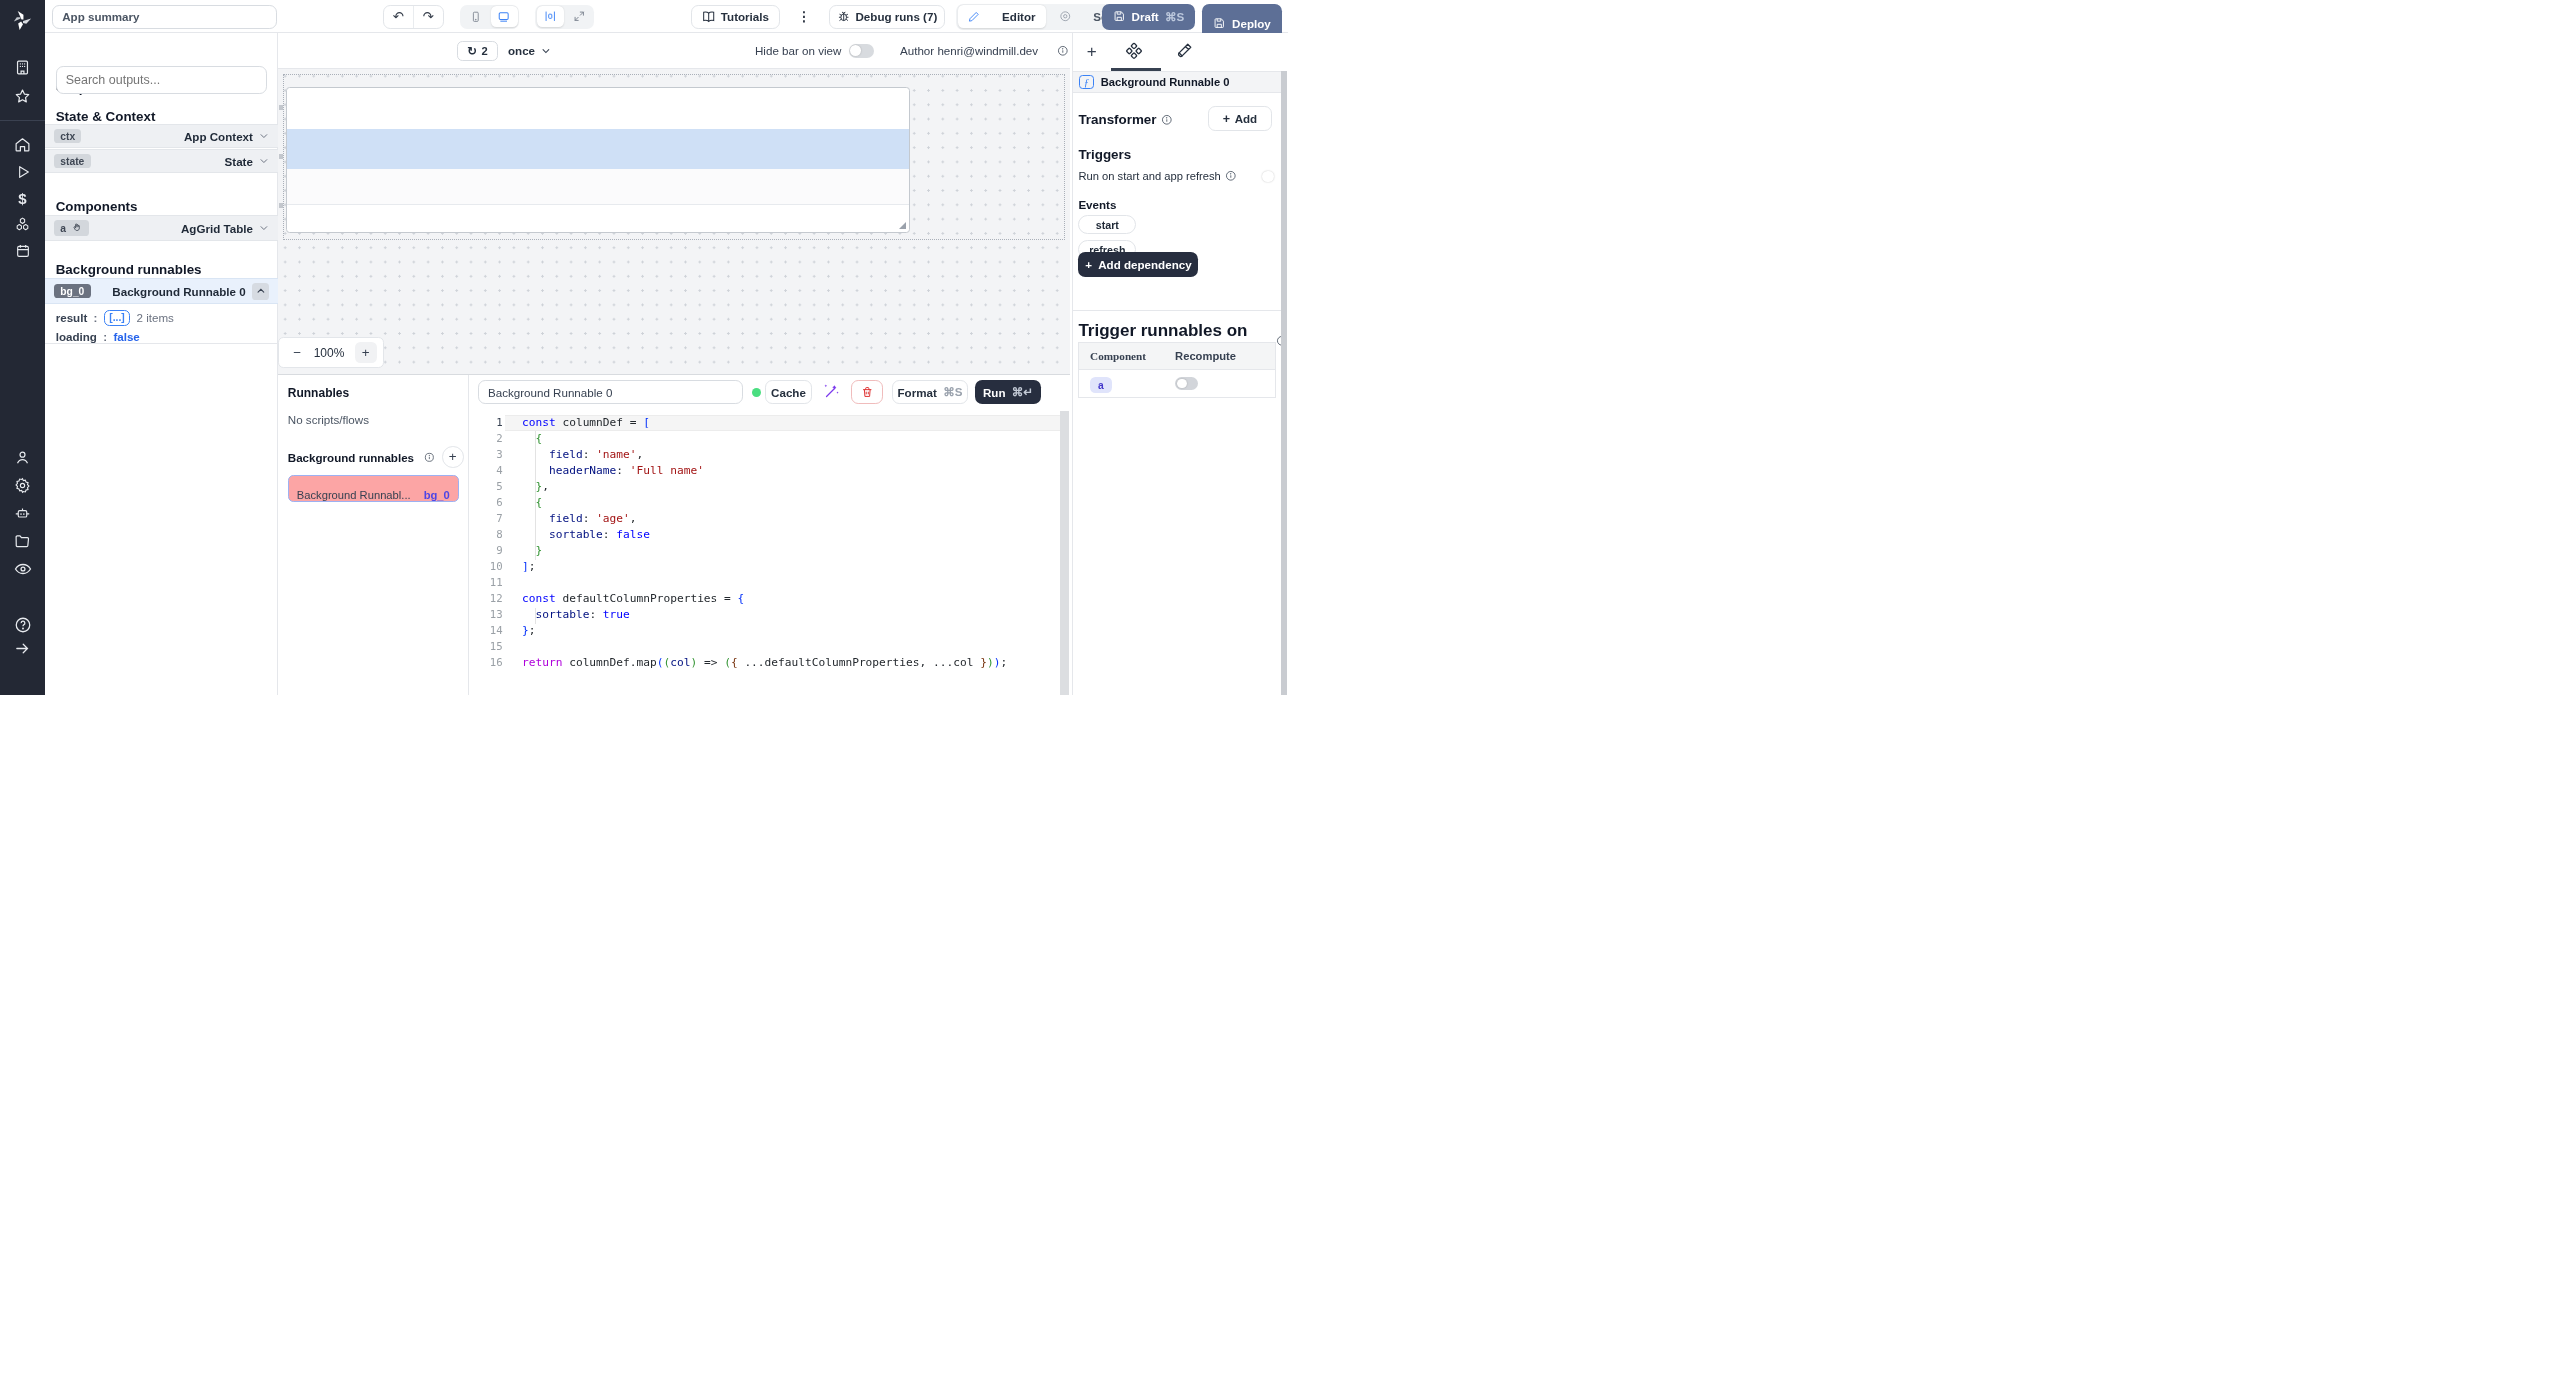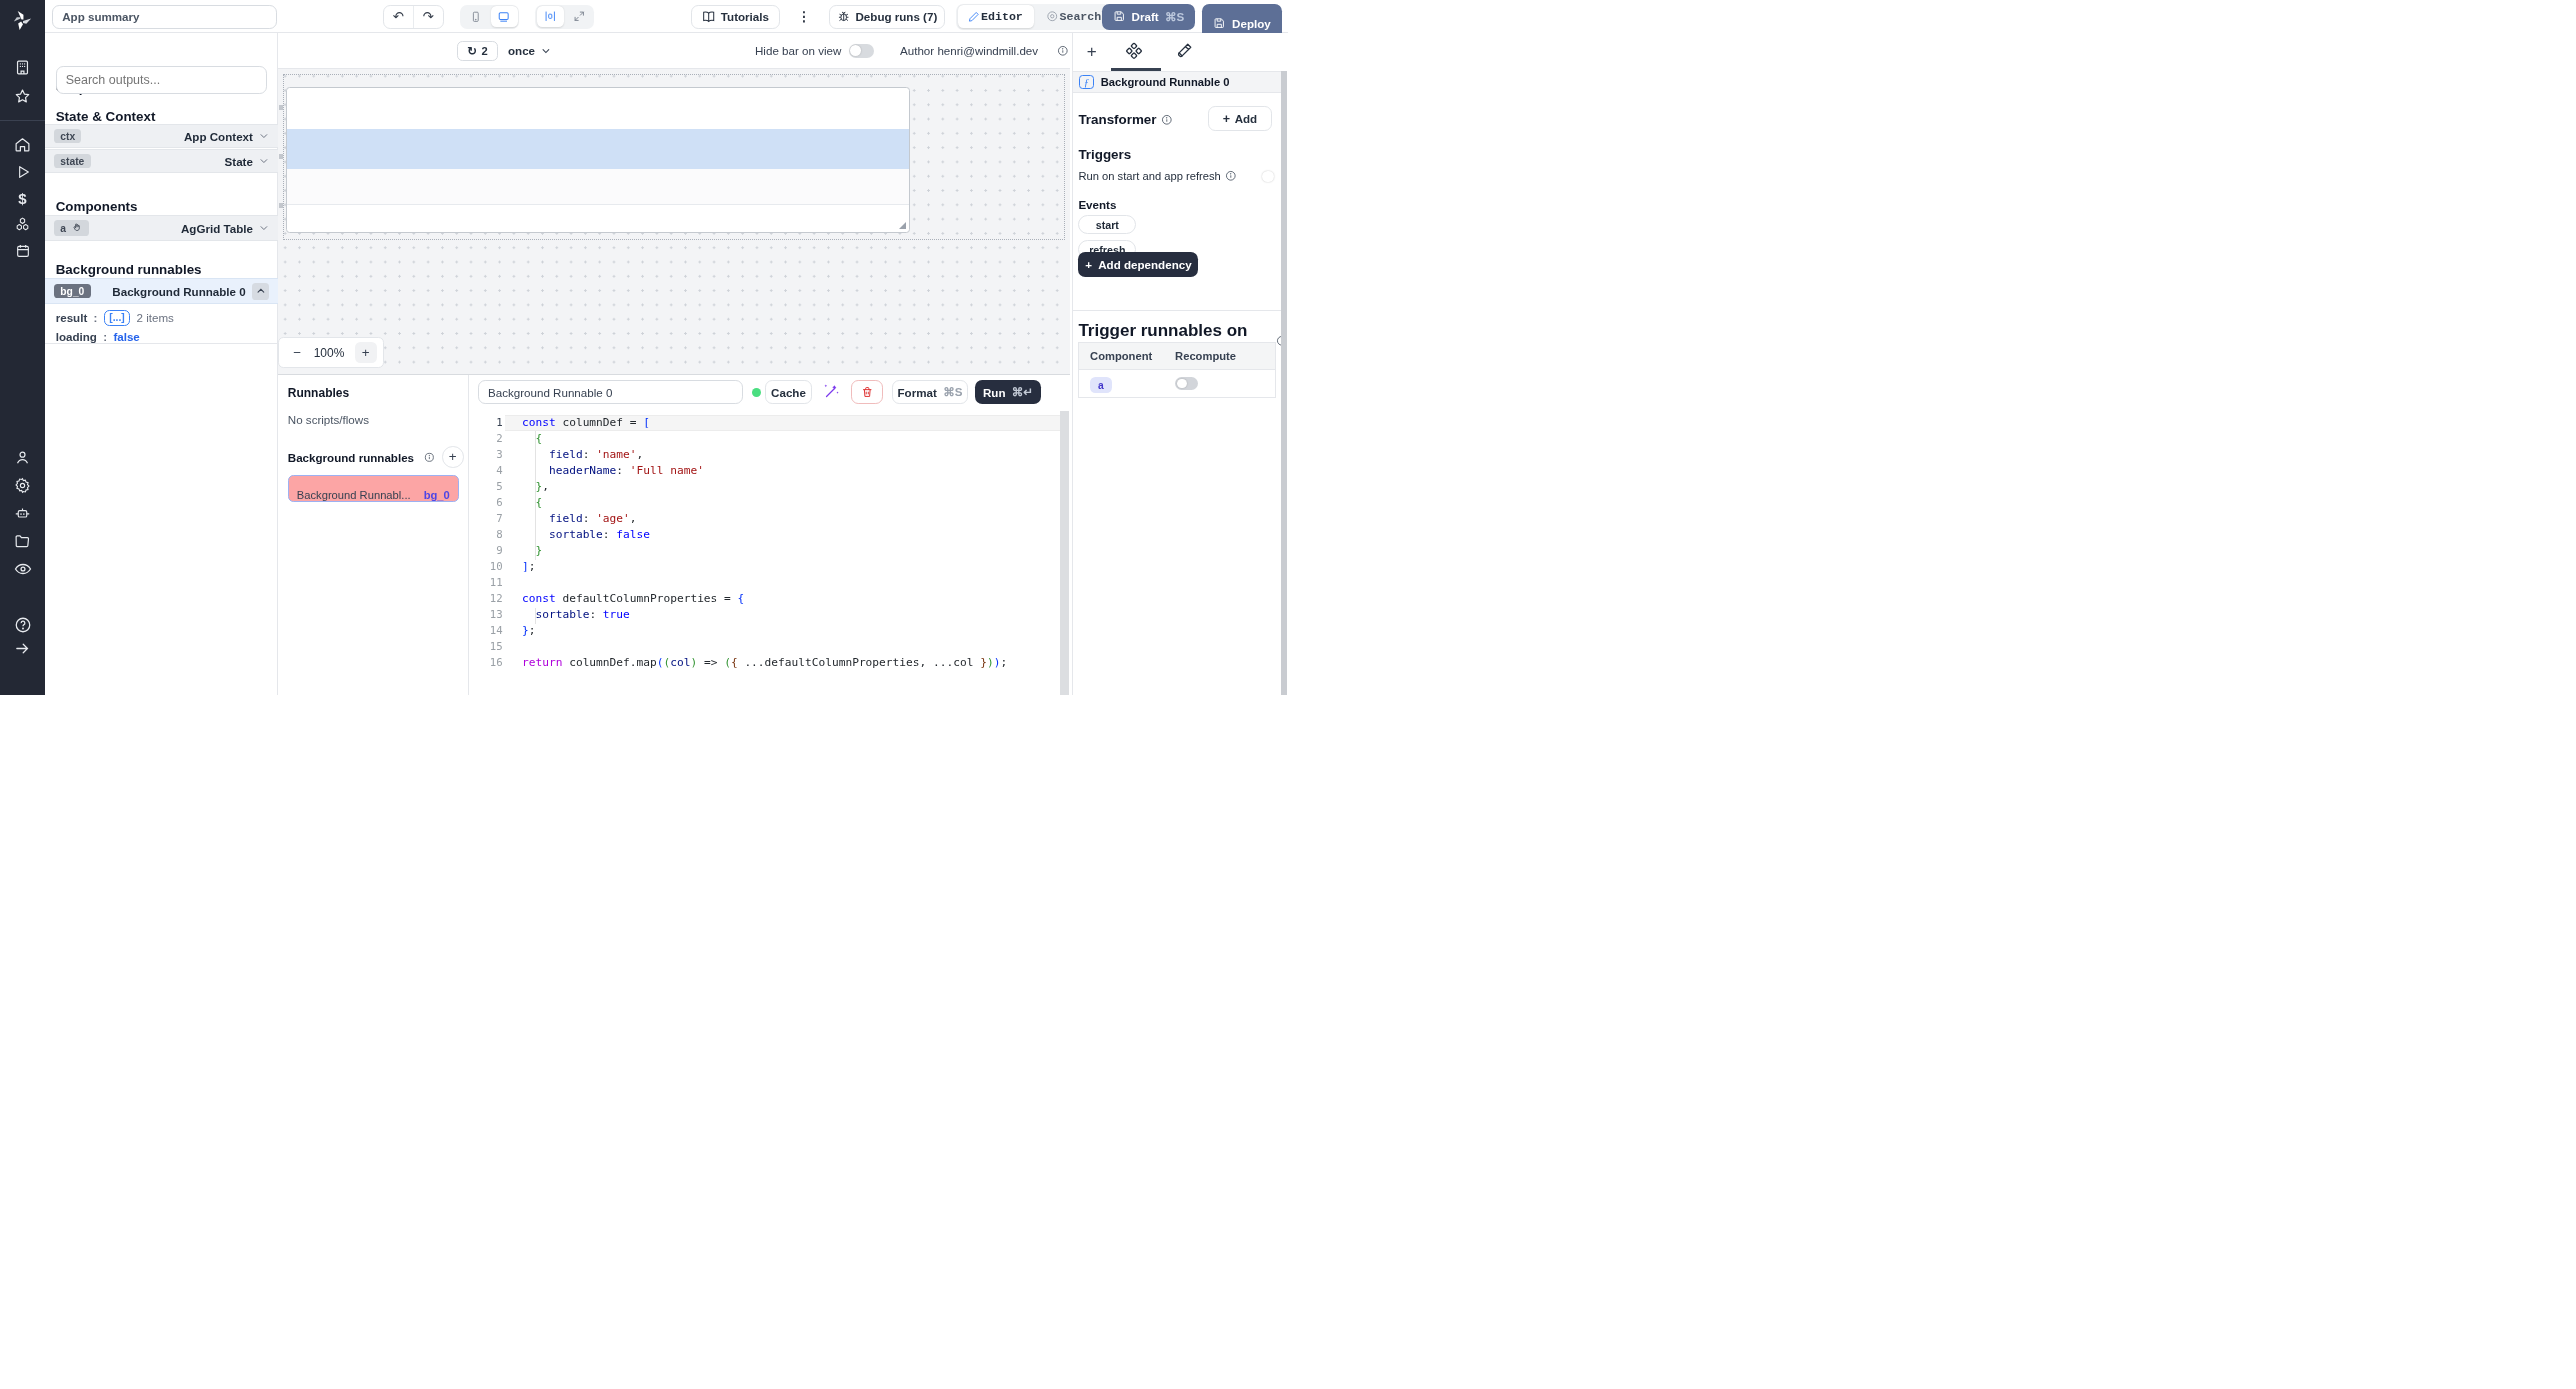--- a/index.html
+++ b/index.html
@@ -6,21 +6,21 @@
   html,body { width:1288px; height:695px; overflow:hidden; background:#fff;
     font-family:"Liberation Sans", sans-serif; color:#1f2937; }
   .abs { position:absolute; }
   #root { position:relative; width:1288px; height:695px; background:#fff; }
 
   
   #topbar { left:45px; top:0; width:1243px; height:33px; background:#fff; border-bottom:0.9px solid #e5e7eb; }
   .input-box { border:0.9px solid #d8dce1; border-radius:7.2px; background:#fff; font-size:11.6px; color:#4b5563; padding:0 9px; font-weight:600; }
   .btn { display:flex; align-items:center; justify-content:center; gap:5.4px; border:0.9px solid #e2e5e9; border-radius:7.2px; background:#fff; font-size:11.6px; font-weight:600; color:#26303e; cursor:pointer; }
   .seg-wrap { background:#f1f3f5; border-radius:7.2px; display:flex; align-items:center; padding:1.8px; gap:1.8px; }
-  .seg { border-radius:5.4px; display:flex; align-items:center; justify-content:center; gap:1px; color:#7a828e; font-size:11.6px; font-weight:600;font-family:Liberation Mono, monospace; }
+  .seg { border-radius:5.4px; display:flex; align-items:center; justify-content:center; gap:22px; color:#7a828e; font-size:11.6px; font-weight:600; }
   .seg.on { background:#fff; box-shadow:0 0.9px 1.8px rgba(0,0,0,.12); color:#26303e; }
   .slate-btn { background:#5d6f96; color:#fff; border:none; border-radius:7.2px; display:flex; align-items:center; gap:6.3px; font-size:11.6px; font-weight:700; justify-content:center; }
   .slate-btn .sc { color:#bcc8dd; font-weight:600; }
   .dark-btn { background:#272e3f; color:#fff; border:none; border-radius:7.2px; display:flex; align-items:center; gap:6.3px; font-size:11.6px; font-weight:700; justify-content:center; }
 
   
   #rail { left:0; top:0; width:45px; height:695px; background:#232834; }
   .rail-ic { position:absolute; left:0; width:45px; display:flex; justify-content:center; color:#e7eaee; }
   #rail .div { position:absolute; left:0; top:120px; width:45px; border-top:0.9px solid #3a4150; }
 
@@ -516,21 +516,21 @@
       <span class="info">
           <svg width="11.6" height="11.6" viewBox="0 0 24 24" fill="none" stroke="currentColor" stroke-width="1.8">
             <circle cx="12" cy="12" r="9"></circle>
             <path d="M12 11v5"></path>
             <circle cx="12" cy="8" r="0.6" fill="currentColor"></circle>
           </svg>
         </span>
     </div>
     <div class="abs" style="left:5.4px; top:309px; width:198px; border:0.9px solid #e5e7eb;">
       <div style="height:27px; background:#f4f5f6; border-bottom:0.9px solid #e5e7eb; display:flex; align-items:center;">
-        <span style="margin-left:10.7px; font-size:11.2px; font-weight:600; color:#374151; width:85px;">Component</span>
+        <span style="margin-left:10.7px; font-size:11.2px; font-weight:600; color:#374151; width:85px;font-family:Liberation Serif, serif;">Component</span>
         <span style="font-size:11.2px; font-weight:600; color:#374151;">Recompute</span>
       </div>
       <div style="height:27px; background:#fff; display:flex; align-items:center;">
         <span style="margin-left:10.7px; width:85px;"><span style="background:#e0e4fb; color:#4338ca; font-size:10.3px; font-weight:700; border-radius:5.4px; padding:2.7px 8px;">a</span></span>
         <span class="toggle" style="width:23px; height:12.5px; background:#d2d5da; display:inline-block;">
             <span class="knob" style="left:1.8px; top:1.3px; width:9.8px; height:9.8px;"></span>
           </span>
       </div>
     </div>
     

